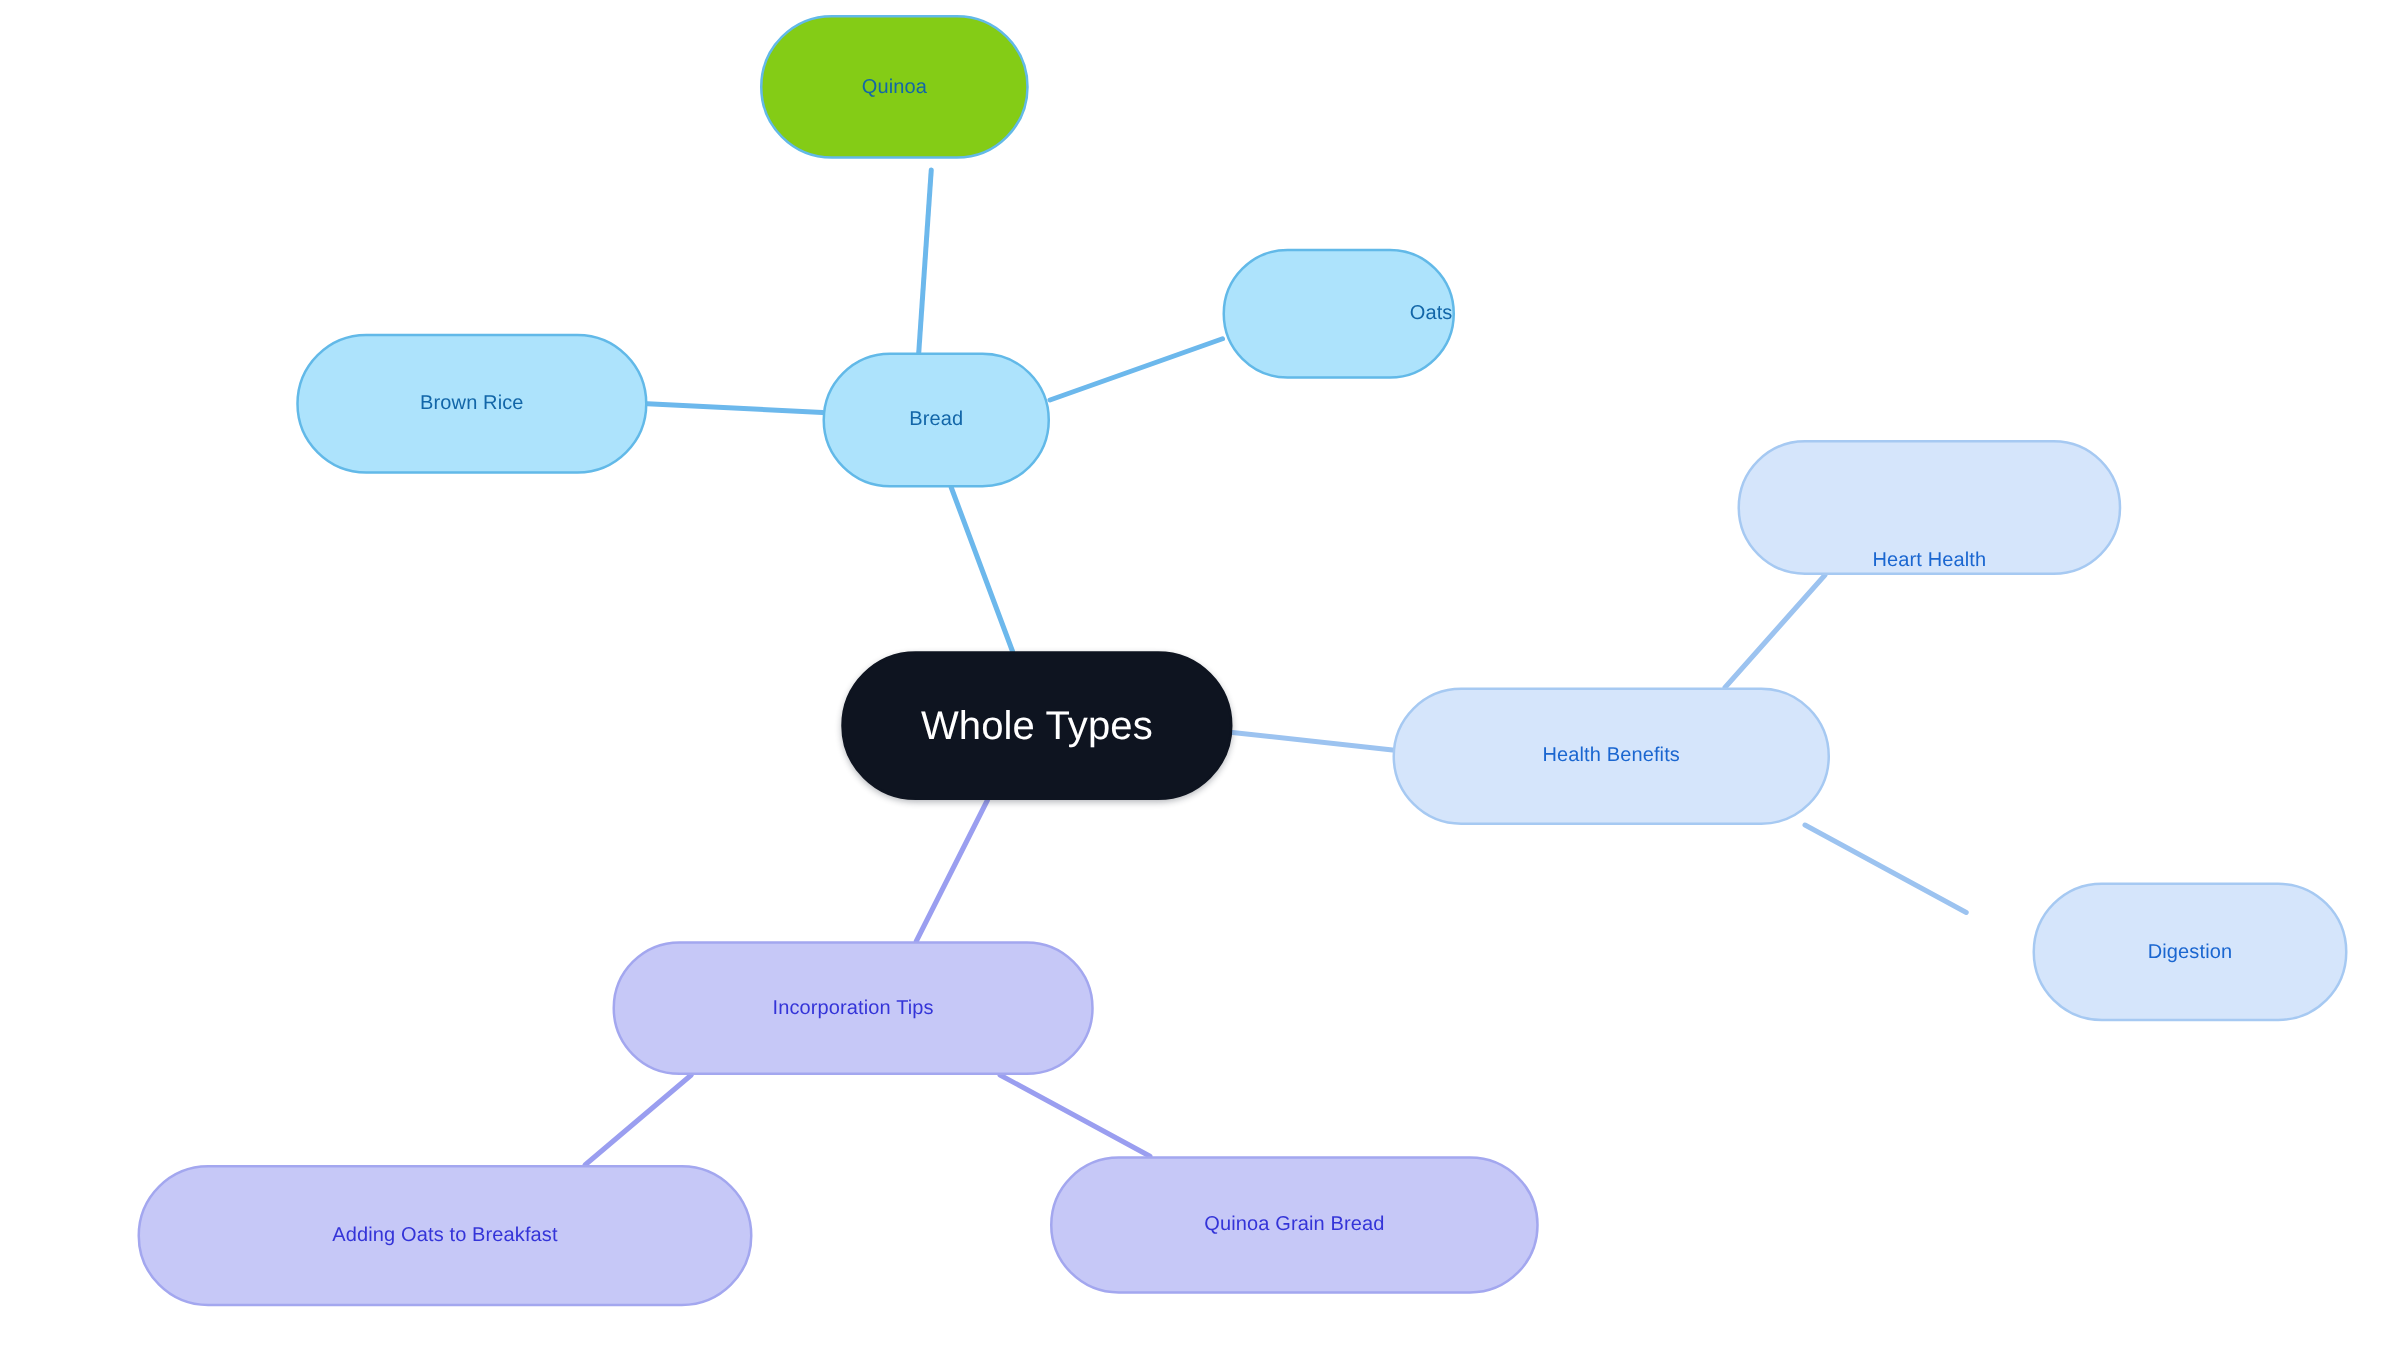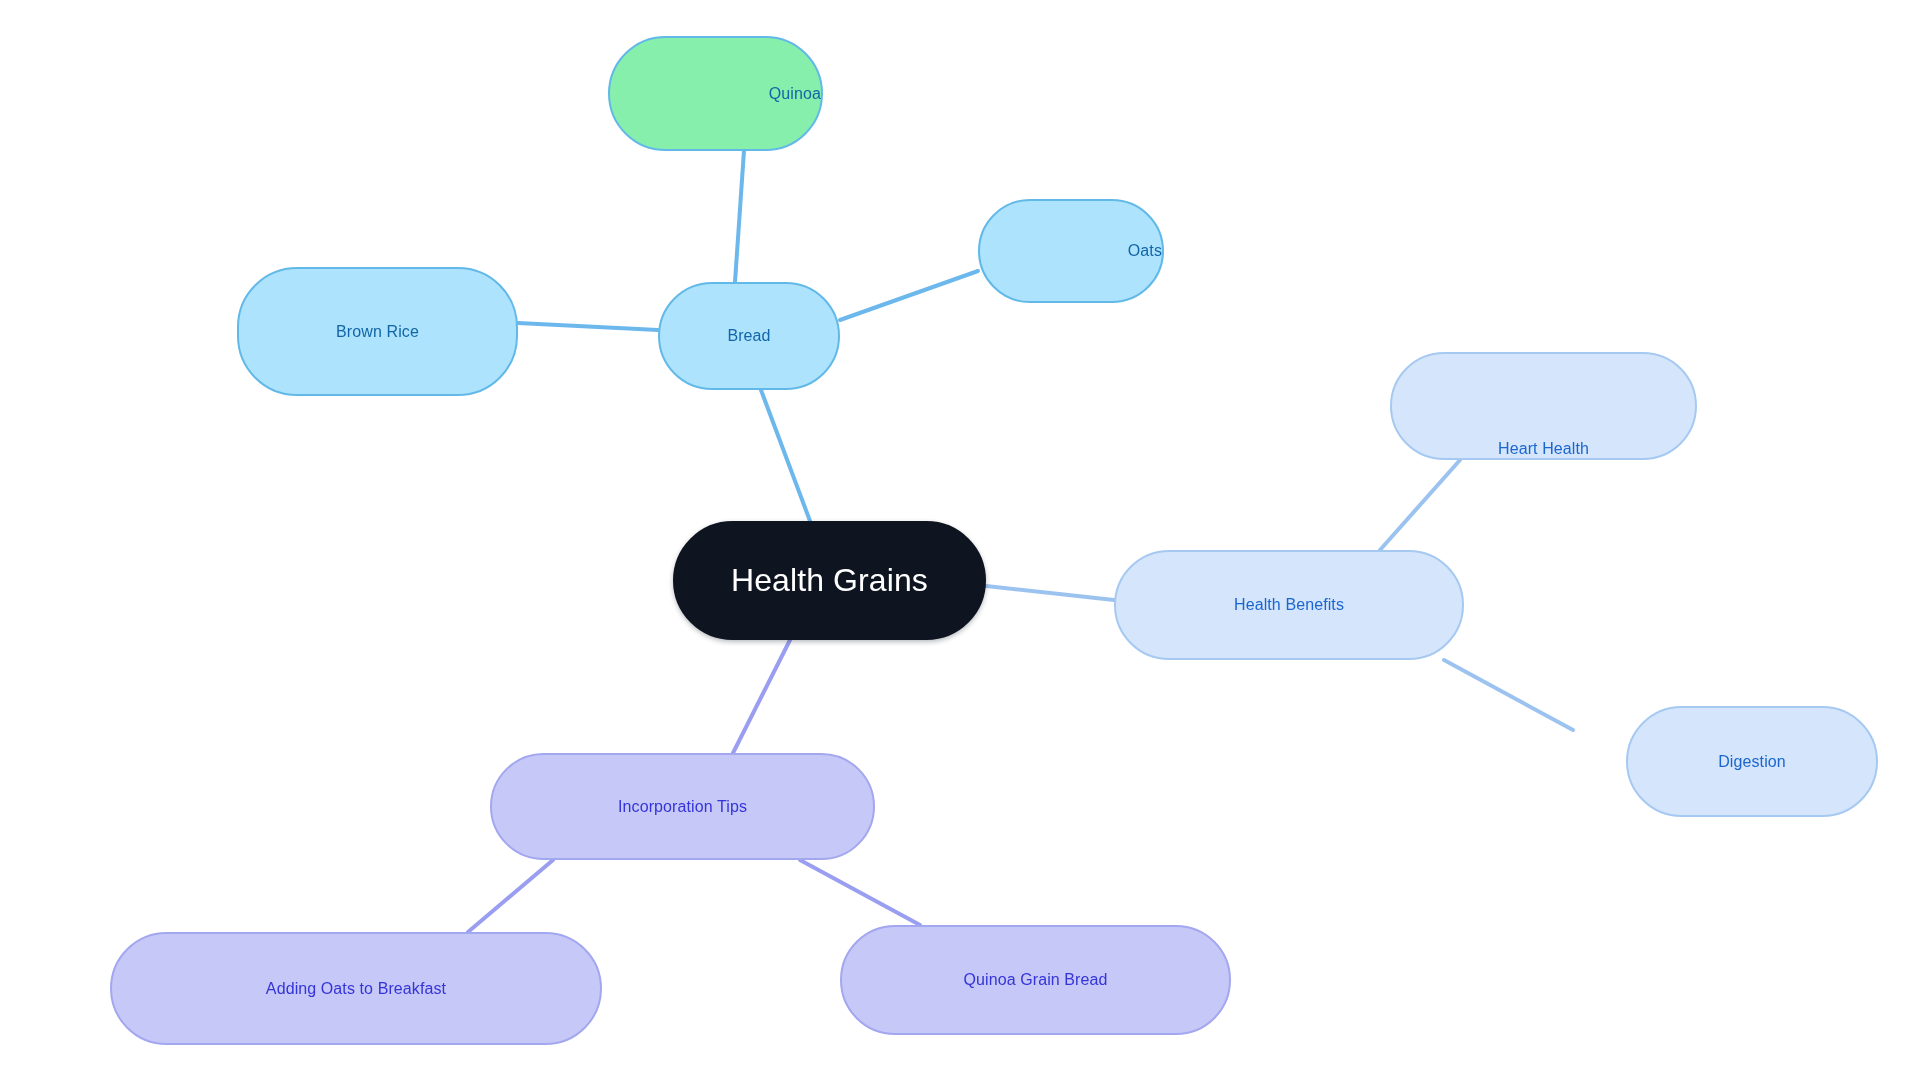--- a/index.html
+++ b/index.html
@@ -63,29 +63,29 @@
         <line x1="1380" y1="550" x2="1460" y2="460" stroke="#9cc3f0" stroke-width="4" stroke-linecap="round"></line>
         <line x1="1444" y1="660" x2="1573" y2="730" stroke="#9cc3f0" stroke-width="4" stroke-linecap="round"></line>
         <line x1="790" y1="640" x2="733" y2="753" stroke="#9a9ef0" stroke-width="4" stroke-linecap="round"></line>
         <line x1="553" y1="860" x2="468" y2="932" stroke="#9a9ef0" stroke-width="4" stroke-linecap="round"></line>
         <line x1="800" y1="860" x2="920" y2="925" stroke="#9a9ef0" stroke-width="4" stroke-linecap="round"></line>
       </g>
   </svg>
 
   <div id="nodes">
       <div class="node node-root" style="left: 673px; top: 521px; width: 313px; height: 119px; background: rgb(14, 20, 32); border-color: rgb(14, 20, 32); color: rgb(255, 255, 255);">
-        <span>Health Grains</span>
+        <span>Whole Types</span>
       </div>
       <div class="node node-branch" style="left: 658px; top: 282px; width: 182px; height: 108px; background: rgb(173, 227, 252); border-color: rgb(98, 185, 232); color: rgb(18, 102, 168);">
         <span>Bread</span>
       </div>
-      <div class="node node-child" style="left: 608px; top: 36px; width: 215px; height: 115px; background: #86efac; border-color: rgb(98, 185, 232); color: rgb(18, 102, 168); justify-content: flex-end;">
+      <div class="node node-child" style="left: 608px; top: 12px; width: 215px; height: 115px; background: #84cc16; border-color: rgb(98, 185, 232); color: rgb(18, 102, 168);">
         <span>Quinoa</span>
       </div>
-      <div class="node node-child" style="left: 237px; top: 267px; width: 281px; height: 129px; background: rgb(173, 227, 252); border-color: rgb(98, 185, 232); color: rgb(18, 102, 168);">
+      <div class="node node-child" style="left: 237px; top: 267px; width: 281px; height: 112px; background: rgb(173, 227, 252); border-color: rgb(98, 185, 232); color: rgb(18, 102, 168);">
         <span>Brown Rice</span>
       </div>
       <div class="node node-child" style="left: 978px; top: 199px; width: 186px; height: 104px; background: rgb(173, 227, 252); border-color: rgb(98, 185, 232); color: rgb(18, 102, 168); justify-content: flex-end;">
         <span>Oats</span>
       </div>
       <div class="node node-branch" style="left: 1114px; top: 550px; width: 350px; height: 110px; background: rgb(213, 229, 251); border-color: rgb(166, 201, 242); color: rgb(26, 102, 208);">
         <span>Health Benefits</span>
       </div>
       <div class="node node-child" style="left: 1390px; top: 352px; width: 307px; height: 108px; background: rgb(213, 229, 251); border-color: rgb(166, 201, 242); color: rgb(26, 102, 208); align-items: flex-end;">
         <span>Heart Health</span>

